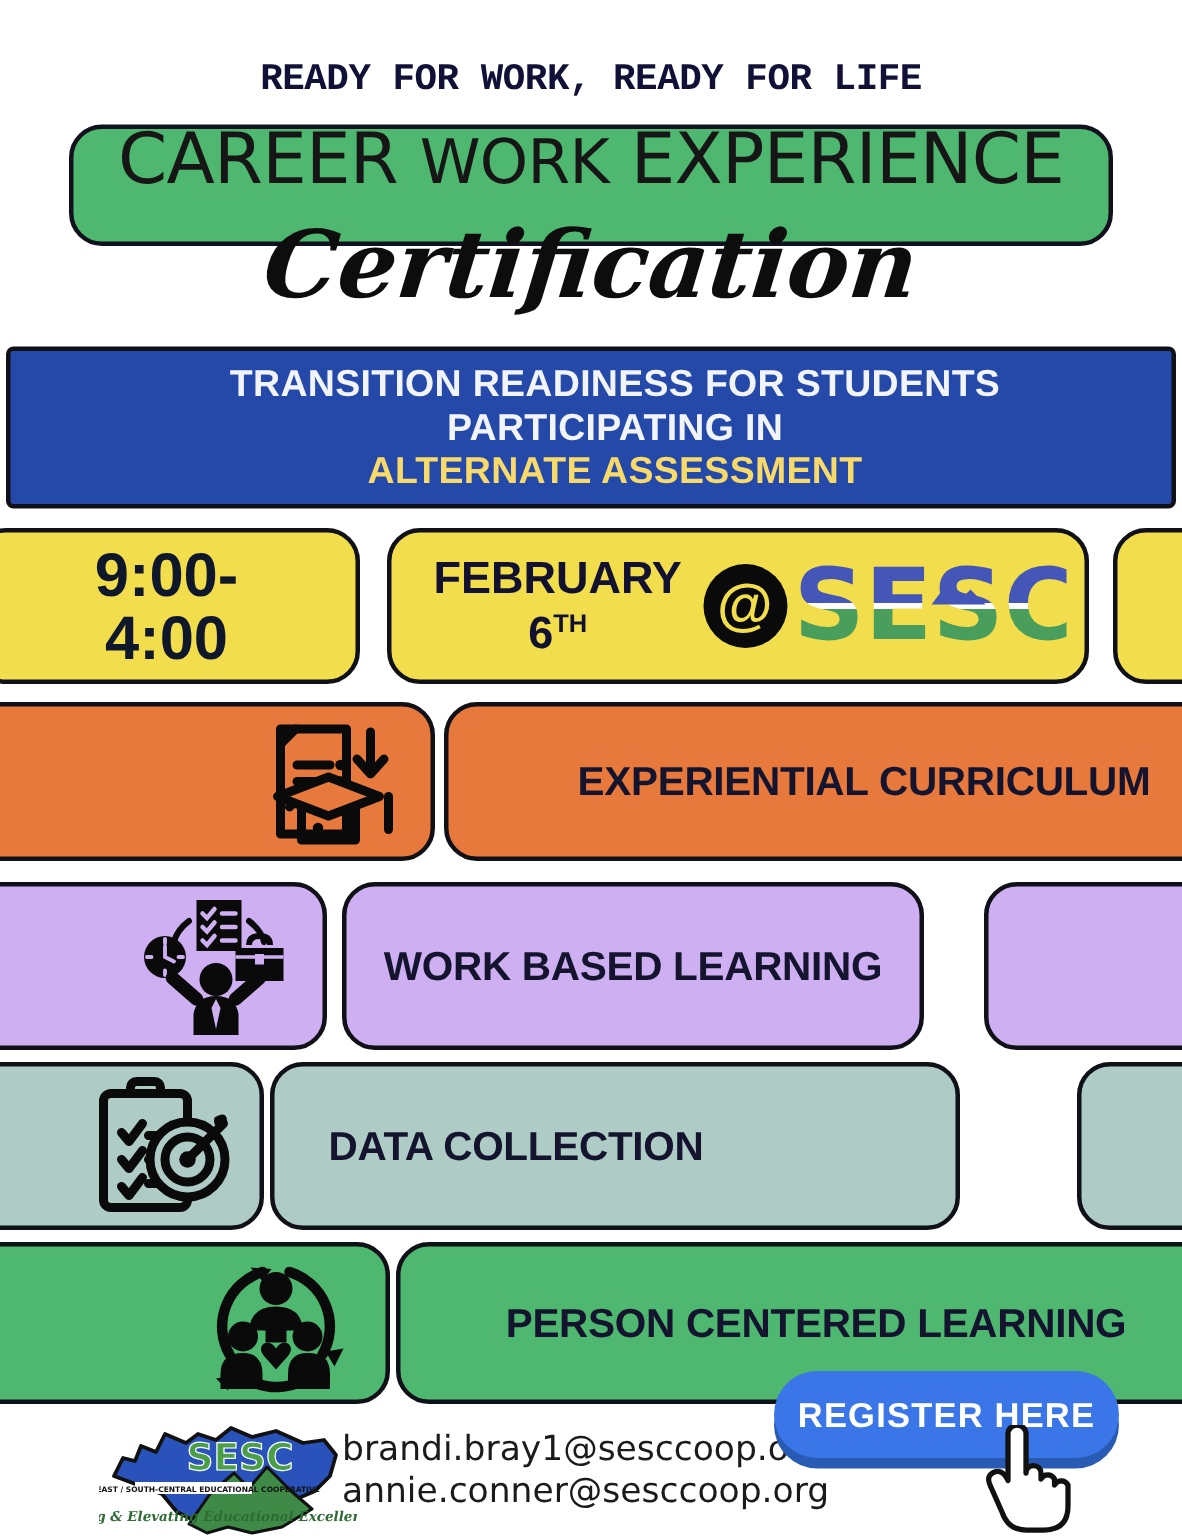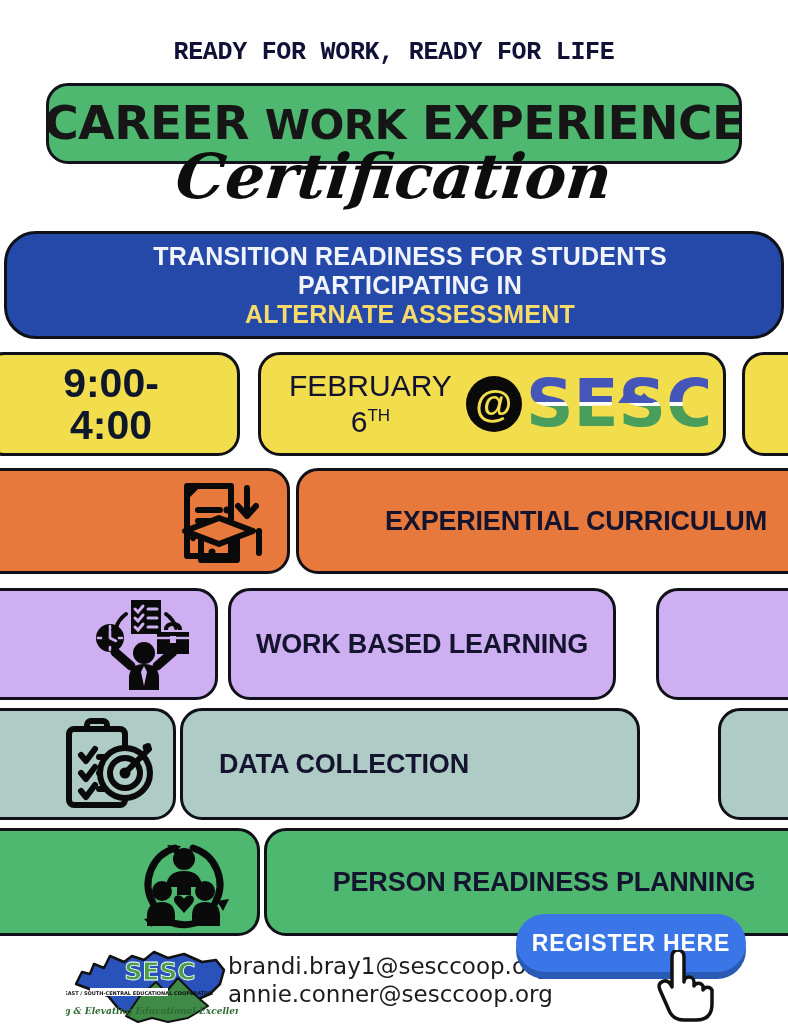--- a/index.html
+++ b/index.html
@@ -21,40 +21,40 @@
     font-family:Liberation Mono, monospace;
   }
 
   
   .title-bar{
     position:absolute;left:46px;top:83px;width:696px;height:81px;
     background:#4fb870;border:3px solid #12121e;border-radius:22px;
     box-sizing:border-box;
   }
   .title-main{
-    position:absolute;left:0;top:84px;width:788px;text-align:center;
+    position:absolute;left:0;top:68px;width:788px;text-align:center;
     font-family:"DejaVu Sans", sans-serif;
-    font-size:47px;font-weight:bold;color:#161616;
+    font-size:47px;font-weight:normal;color:#161616;
     letter-spacing:-0.5px;line-height:78px;
     white-space:nowrap;
   }
   .title-main .w1{font-size:47px;}
   .title-main .w2{font-size:41px;}
   .script{
     position:absolute;left:0;top:140px;width:788px;text-align:center;
     font-family:"DejaVu Serif", serif;
     font-style:italic;font-weight:bold;
     font-size:62px;color:#0d0d0d;
     transform:skewX(-6deg);
   }
 
   
   .blue-banner{
     position:absolute;left:4px;top:231px;width:780px;height:108px;
-    background:#2449a8;border:3px solid #101018;border-radius:32px;
+    background:#2449a8;border:3px solid #101018;border-radius:5px;
     box-sizing:border-box;
     display:flex;align-items:center;justify-content:center;
     flex-direction:column;
     padding-left:32px;
   }
   .blue-banner .l{
     color:#f2f4fb;font-size:25px;font-weight:bold;line-height:29px;
     text-align:center;letter-spacing:0.2px;
   }
   .blue-banner .l.accent{color:#f8da6a;}
@@ -74,21 +74,21 @@
   
   .row-y{top:352px;height:104px;}
   .y1{left:-18px;width:258px;background:#f2dd4d;justify-content:center;}
   .y2{left:258px;width:468px;background:#f2dd4d;}
   .y3{left:742px;width:110px;background:#f2dd4d;}
   .time{
     font-size:41px;font-weight:bold;color:#0f172a;text-align:center;
     line-height:42px;
   }
   .feb{
-    font-size:30px;font-weight:normal;color:#121230;line-height:30px;
+    font-size:30px;font-weight:bold;color:#121230;line-height:30px;
     margin-left:28px;text-align:center;
   }
   .feb .sup{font-size:17px;vertical-align:super;}
   .at{
     width:56px;height:56px;border-radius:50%;background:#0a0a0a;
     color:#f2dd4d;font-size:38px;font-weight:bold;
     display:flex;align-items:center;justify-content:center;
     margin-left:14px;flex:0 0 auto;
   }
   .sesc-word{margin-left:4px;display:flex;align-items:center;}
@@ -312,21 +312,21 @@
           <path d="M31 71 q-15 0 -15 14 v10 h28 v-10 q0 -14 -13 -14 z" fill="#0a0a0a"></path>
 
           <circle cx="74" cy="60" r="10" fill="#0a0a0a"></circle>
           <path d="M74 71 q15 0 15 14 v10 h-28 v-10 q0 -14 13 -14 z" fill="#0a0a0a"></path>
 
           <path d="M53 68 c-5 -8 -14 -2 -8 5 l8 9 l8 -9 c6 -7 -3 -13 -8 -5 z" fill="#0a0a0a"></path>
         </svg>
       </div>
     </div>
     <div class="cell g2">
-      <span class="cell-label">PERSON READINESS PLANNING</span>
+      <span class="cell-label">PERSON CENTERED LEARNING</span>
     </div>
   </div>
 
   <div class="footer">
 
     <div class="logo">
       <svg width="172" height="84" viewBox="0 0 172 84">
         <path d="M10 44 l6 -12 l8 2 l4 -10 l10 4 l6 -12 l14 6 l8 -6 l12 4 l10 -8 l14 6 l16 -4 l18 8 l14 -2 l8 10 l-4 14 l-10 10 l-14 6 l-16 10 l-20 4 l-16 -4 l-14 4 l-12 -6 l-10 -12 z" fill="#2a52bb" stroke="#111111" stroke-width="2.5" stroke-linejoin="round"></path>
         <path d="M74 56 l16 -14 l10 10 l12 -14 l16 16 l14 12 l-20 12 l-20 4 l-16 -4 l-14 4 l-12 -6 z" fill="#3f8a46" stroke="#111111" stroke-width="2" stroke-linejoin="round"></path>
         <text x="94" y="40" text-anchor="middle" font-family="DejaVu Sans, sans-serif" font-size="25" font-weight="bold" fill="#4a9e4a" stroke="#ffffff" stroke-width="0.8">SESC</text>

